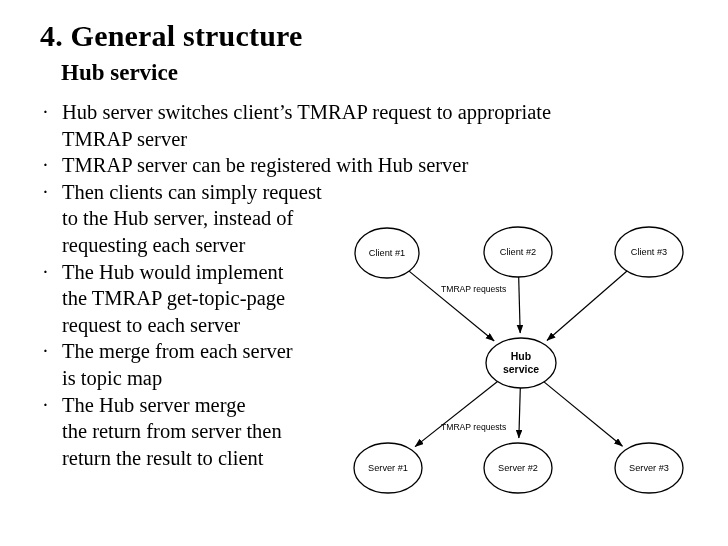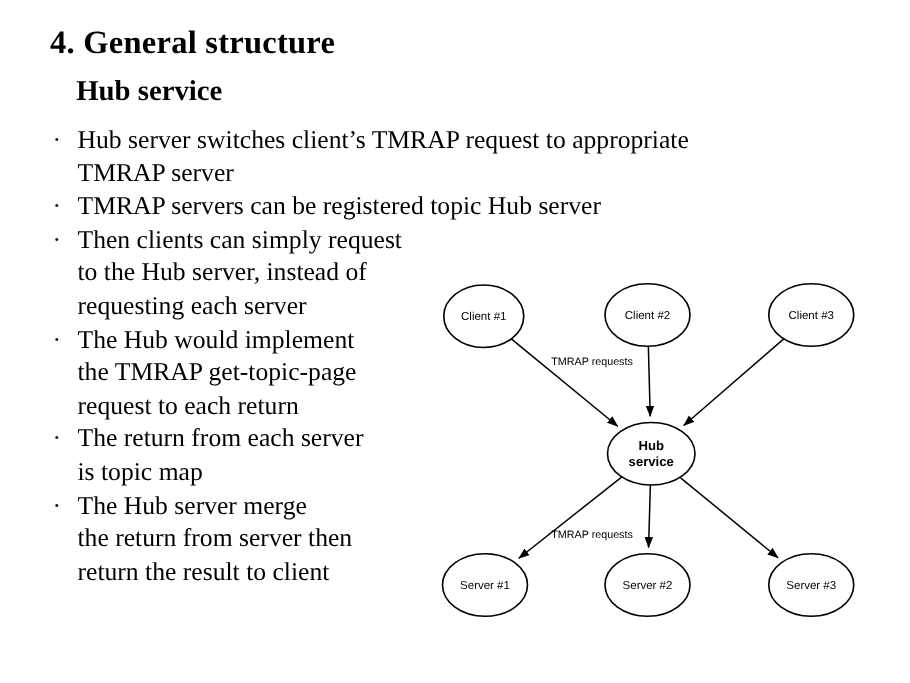--- a/index.html
+++ b/index.html
@@ -13,21 +13,21 @@
     height: 546px;
     background: #ffffff;
     overflow: hidden;
     font-family: "Liberation Serif", serif;
     color: #000000;
   }
   #title {
     position: absolute;
     left: 40px;
     top: 19px;
-    font-size: 26px;
+    font-size: 30px;
     font-weight: bold;
     letter-spacing: 0.2px;
     white-space: nowrap;
     font-family: "Liberation Serif", serif;
   }
   #subtitle {
     position: absolute;
     left: 61px;
     top: 60px;
     font-size: 23px;
@@ -106,37 +106,37 @@
   <div id="subtitle">Hub service</div>
 
   <div id="bullets">
     <div class="bullet-item">
       <span class="bullet-dot">·</span>
       <span class="bullet-text">Hub server switches client’s TMRAP request to appropriate
 TMRAP server</span>
     </div>
     <div class="bullet-item">
       <span class="bullet-dot">·</span>
-      <span class="bullet-text">TMRAP servers can be registered topic Hub server</span>
+      <span class="bullet-text">TMRAP server can be registered with Hub server</span>
     </div>
     <div class="bullet-item">
       <span class="bullet-dot">·</span>
       <span class="bullet-text">Then clients can simply request
 to the Hub server, instead of
 requesting each server</span>
     </div>
     <div class="bullet-item">
       <span class="bullet-dot">·</span>
       <span class="bullet-text">The Hub would implement
 the TMRAP get-topic-page
-request to each return</span>
+request to each server</span>
     </div>
     <div class="bullet-item">
       <span class="bullet-dot">·</span>
-      <span class="bullet-text">The return from each server
+      <span class="bullet-text">The merge from each server
  is topic map</span>
     </div>
     <div class="bullet-item">
       <span class="bullet-dot">·</span>
       <span class="bullet-text">The Hub server merge
  the return from server then
  return the result to client</span>
     </div>
   </div>
 

